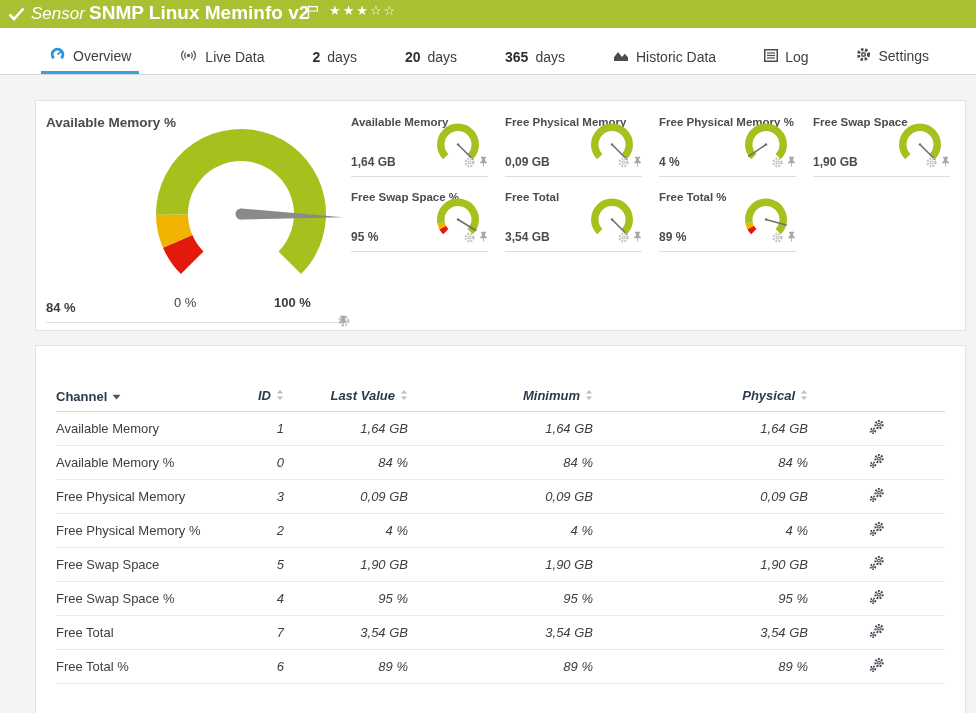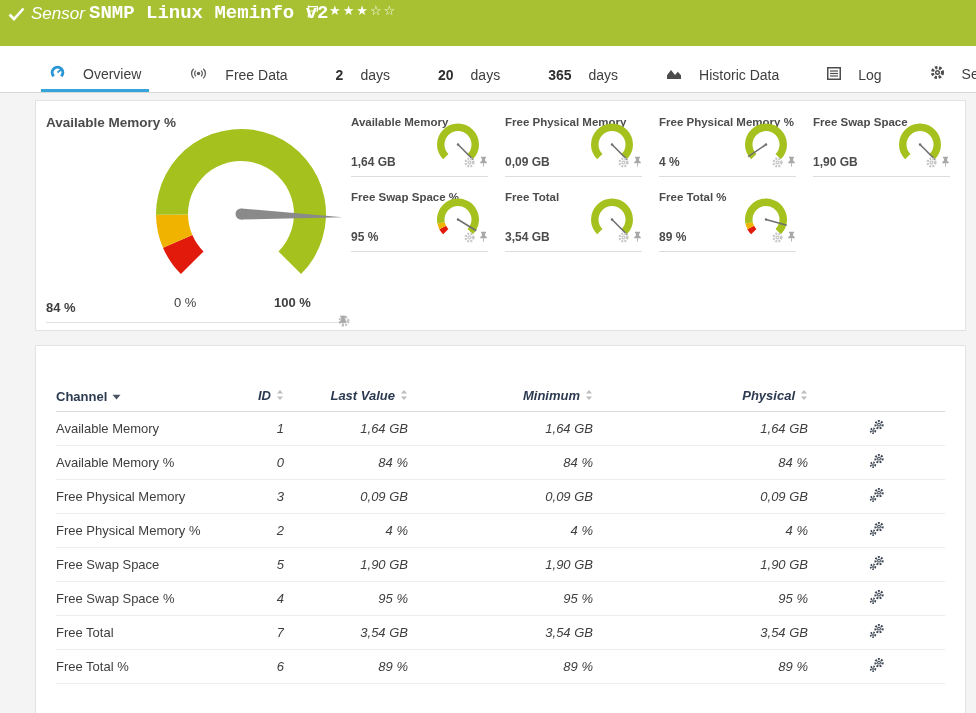--- a/index.html
+++ b/index.html
@@ -3,32 +3,32 @@
 <meta charset="utf-8">
 <style>
   html,body{margin:0;padding:0;}
   body{
     width:976px;height:713px;overflow:hidden;position:relative;
     background:#f4f4f4;
     font-family:"Liberation Sans",sans-serif;
     -webkit-font-smoothing:antialiased;
   }
   
-  .topbar{height:46px;background:#a8c133;position:relative;color:#fff;}
+  .topbar{height:28px;background:#a8c133;position:relative;color:#fff;}
   .topbar .check{position:absolute;left:8px;top:7px;}
   .topbar .kind{position:absolute;left:31px;top:4px;font-size:17px;font-style:italic;font-weight:400;}
-  .topbar .title{position:absolute;left:89px;top:2px;font-size:19px;font-weight:bold;font-family:Liberation Mono, monospace;}
+  .topbar .title{position:absolute;left:89px;top:2px;font-size:19px;font-weight:bold;}
   .topbar .flag{position:absolute;left:307px;top:4px;}
   .topbar .stars{position:absolute;left:329px;top:3px;font-size:13px;letter-spacing:2px;
                  font-family:"DejaVu Sans",sans-serif;}
   .topbar .status{position:absolute;left:55px;top:27px;font-size:11.5px;font-weight:bold;margin-top:35px;}
   
   .tabstrip{background:#fff;height:47px;border-bottom:1px solid #d8d8d8;
             display:flex;align-items:flex-end;padding:0 0 9px 46px;gap:42px;box-sizing:border-box;}
-  .tab{display:flex;align-items:center;gap:17px;font-size:14px;color:#3e3e3e;
+  .tab{display:flex;align-items:center;gap:7px;font-size:14px;color:#3e3e3e;
        position:relative;padding:0 3px;cursor:pointer;white-space:nowrap;}
   .tab .num{font-weight:bold;color:#2f2f2f;}
   .tab.active::after{content:"";position:absolute;left:-5px;right:-5px;bottom:-9px;height:3px;background:#35a4db;}
   
   .card{position:absolute;left:35px;right:10px;background:#fff;border:1px solid #e3e3e3;box-sizing:border-box;}
   #gauges-card{top:100px;height:231px;padding:10px;}
   #table-card{top:345px;bottom:-2px;border-bottom:none;padding:0 20px;}
   
   .main-tile{position:absolute;left:10px;top:10px;width:300px;height:211px;border-bottom:1px solid #e0e0e0;}
   .main-tile .g-title{position:absolute;left:0;top:4px;font-size:13.5px;font-weight:bold;color:#4c4c4c;}
@@ -95,21 +95,21 @@
   <div class="tab">
     <span>
       <svg width="19" height="13" viewBox="0 0 19 13">
         <circle cx="9.5" cy="6.5" r="1.7" fill="#5a5a5a"></circle>
         <path d="M6.9 3.6 a4 4 0 0 0 0 5.8" fill="none" stroke="#5a5a5a" stroke-width="1.3"></path>
         <path d="M4.7 1.7 a6.5 6.5 0 0 0 0 9.6" fill="none" stroke="#5a5a5a" stroke-width="1.3"></path>
         <path d="M12.1 3.6 a4 4 0 0 1 0 5.8" fill="none" stroke="#5a5a5a" stroke-width="1.3"></path>
         <path d="M14.3 1.7 a6.5 6.5 0 0 1 0 9.6" fill="none" stroke="#5a5a5a" stroke-width="1.3"></path>
       </svg>
     </span>
-    <span>Free Data</span>
+    <span>Live Data</span>
   </div>
   <div class="tab">
     <span class="num">2</span>
     <span>days</span>
   </div>
   <div class="tab">
     <span class="num">20</span>
     <span>days</span>
   </div>
   <div class="tab">

